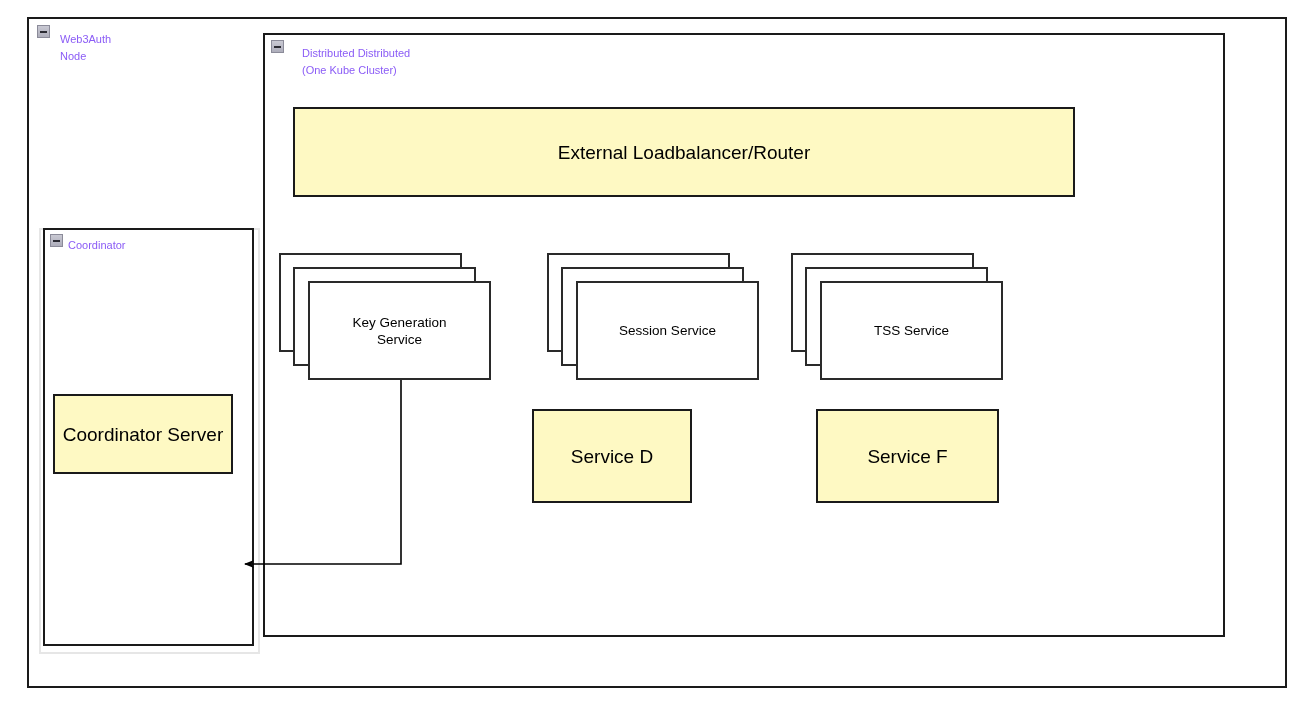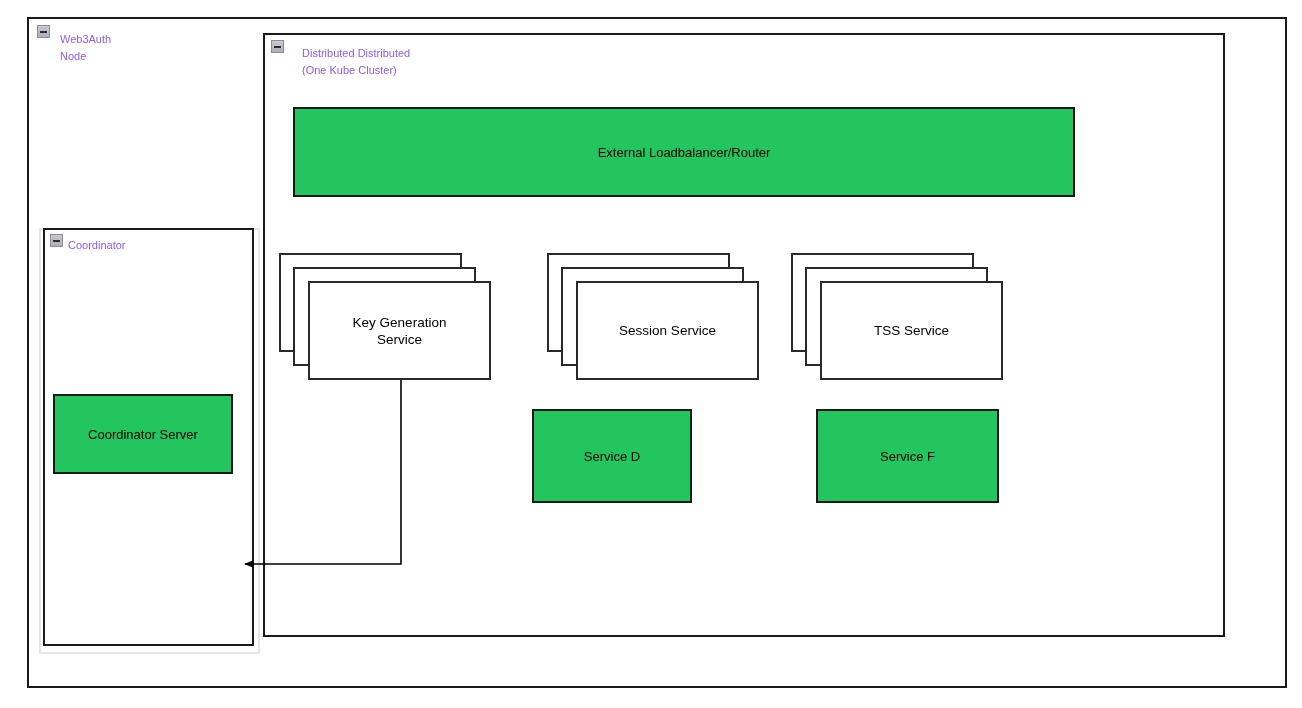--- a/index.html
+++ b/index.html
@@ -58,27 +58,27 @@
   .container-title {
     font-size: 11px;
     line-height: 17px;
     color: #8b5cf6;
     white-space: pre-line;
     text-align: left;
   }
 
   
   .node {
-    background: #22c55e;
+    background: #fef9c3;
     border: 2px solid #1a1a1a;
     display: flex;
     align-items: center;
     justify-content: center;
     text-align: center;
-    font-size: 13px;
+    font-size: 19px;
     line-height: 17px;
     color: #000000;
     white-space: pre-line;
     box-sizing: border-box;
   }
 
   
   .stack { position: absolute; }
   .stack .layer {
     position: absolute;

